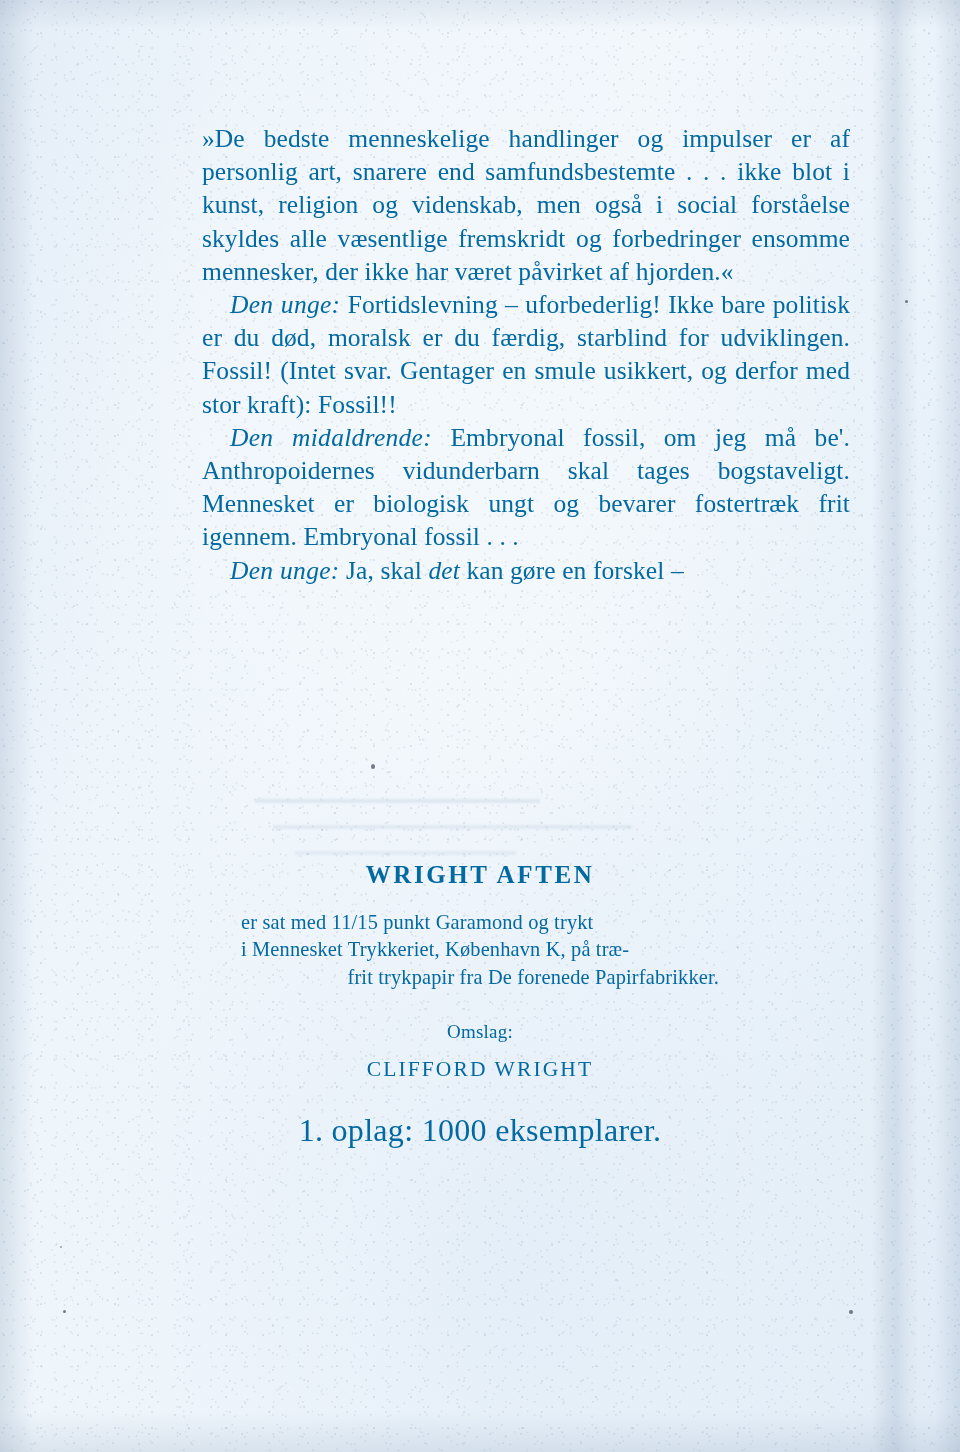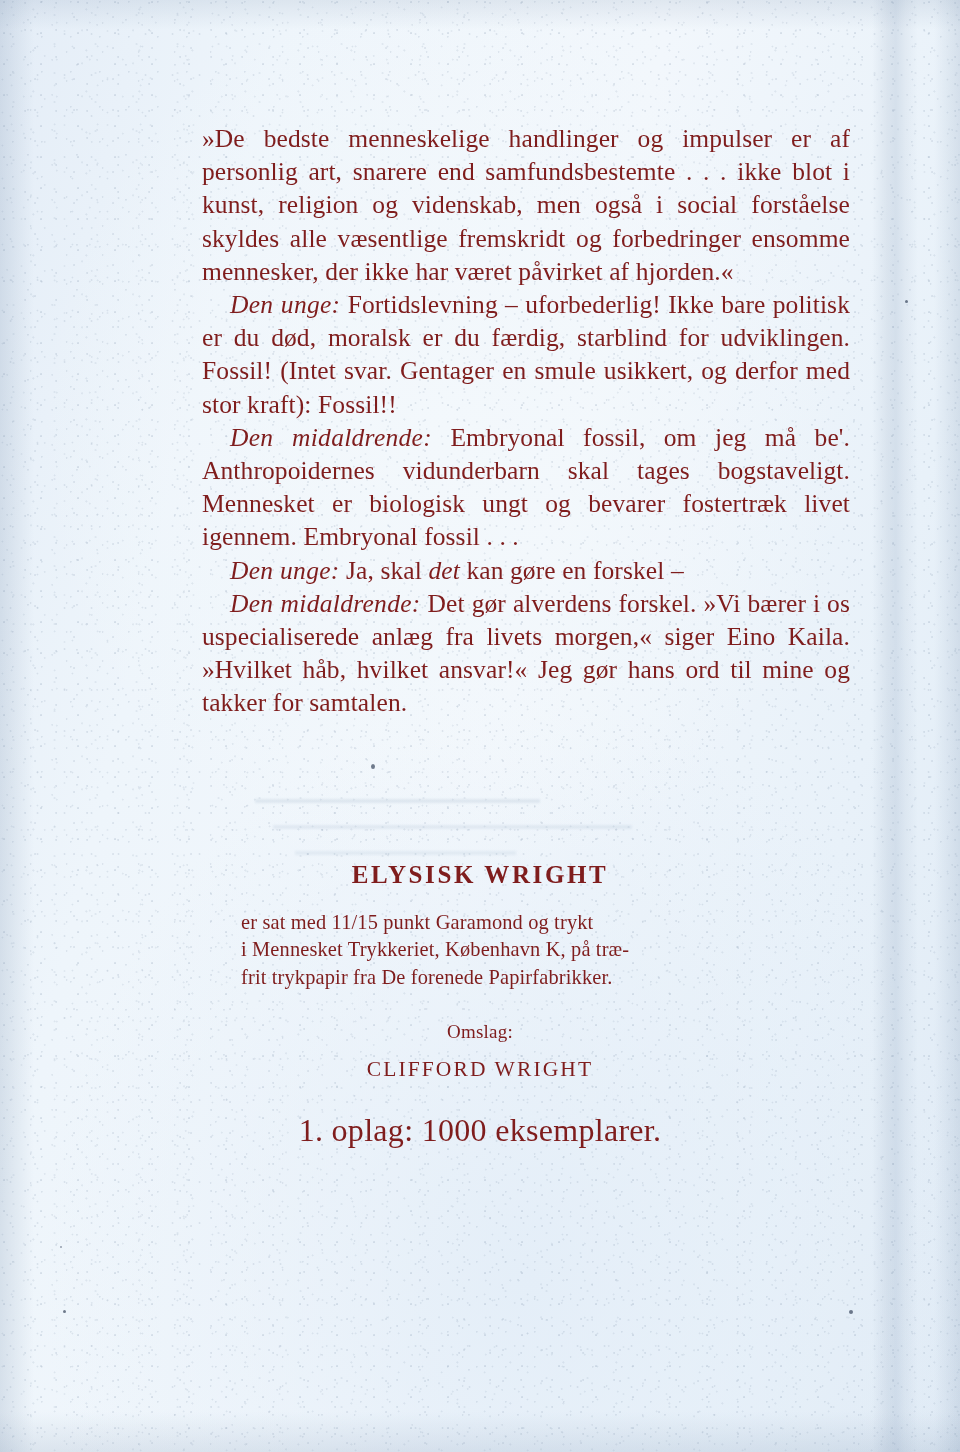--- a/index.html
+++ b/index.html
@@ -10,21 +10,21 @@
   }
 
   
   .page {
     position: relative;
     width: 960px;
     height: 1452px;
     overflow: hidden;
     background: #e9f1f9;
     font-family: "Liberation Serif", "DejaVu Serif", serif;
-    color: #7f1d1d;
+    color: #0369a1;
   }
 
   
   .paper-base {
     position: absolute;
     inset: 0;
     background:
       radial-gradient(ellipse 60% 45% at 46% 30%, #f3f8fc 0%, rgba(243,248,252,0) 70%),
       radial-gradient(ellipse 70% 55% at 55% 88%, #e4eef8 0%, rgba(228,238,248,0) 72%),
       linear-gradient(103deg, #e4edf7 0%, #eef5fb 22%, #f2f7fc 52%, #e8f1f9 80%, #dfeaf5 100%);
@@ -149,21 +149,21 @@
   }
   .colophon-body {
     width: 478px;
     margin: 0 auto;
     font-size: 20.4px;
     line-height: 27.4px;
     text-align: justify;
     text-justify: inter-word;
     letter-spacing: .15px;
   }
-  .colophon-body .lastline { text-align: left; }
+  .colophon-body .lastline { text-align: right; }
   .cover-label {
     margin: 29px 0 5px 0;
     font-size: 19px;
     line-height: 1.25;
     letter-spacing: .2px;
     text-align: center;
   }
   .cover-artist {
     margin: 12px;
     font-size: 21.5px;
@@ -200,30 +200,29 @@
 
   <span class="speck" style="left:371px;top:764px;width:4px;height:5px;"></span>
   <span class="speck" style="left:60px;top:1246px;width:2px;height:2px;opacity:.5"></span>
 
   <div class="textblock ink">
 
     <p class="para flush"><span>»De bedste menneskelige handlinger og impulser er af personlig art, snarere end samfundsbestemte . . . ikke blot i kunst, religion og videnskab, men også i social forståelse skyldes alle væsentlige fremskridt og forbedringer ensomme mennesker, der ikke har været påvirket af hjorden.«</span></p>
 
     <p class="para indented"><span class="speaker">Den unge:</span><span> Fortidslevning – uforbederlig! Ikke bare politisk er du død, moralsk er du færdig, starblind for udviklingen. Fossil! (Intet svar. Gentager en smule usikkert, og derfor med stor kraft): Fossil!!</span></p>
 
-    <p class="para indented"><span class="speaker">Den midaldrende:</span><span> Embryonal fossil, om jeg må be'. Anthropoidernes vidunderbarn skal tages bogstaveligt. Mennesket er biologisk ungt og bevarer fostertræk livet igennem. Embryonal fossil . . .</span></p>
+    <p class="para indented"><span class="speaker">Den midaldrende:</span><span> Embryonal fossil, om jeg må be'. Anthropoidernes vidunderbarn skal tages bogstaveligt. Mennesket er biologisk ungt og bevarer fostertræk frit igennem. Embryonal fossil . . .</span></p>
 
     <p class="para indented"><span class="speaker">Den unge:</span><span> Ja, skal </span><span class="emph">det</span><span> kan gøre en forskel –</span></p>
 
-    <p class="para indented"><span class="speaker">Den midaldrende:</span><span> Det gør alverdens forskel. »Vi bærer i os uspecialiserede anlæg fra livets morgen,« siger Eino Kaila. »Hvilket håb, hvilket ansvar!« Jeg gør hans ord til mine og takker for samtalen.</span></p>
   </div>
 
   <div class="colophon ink">
 
-    <h1 class="colophon-title">ELYSISK WRIGHT</h1>
+    <h1 class="colophon-title">WRIGHT AFTEN</h1>
 
     <div class="colophon-body">
       <div>er sat med 11/15 punkt Garamond og trykt</div>
       <div>i Mennesket Trykkeriet, København K, på træ-</div>
       <div class="lastline">frit trykpapir fra De forenede Papirfabrikker.</div>
     </div>
 
     <p class="cover-label">Omslag:</p>
     <p class="cover-artist">CLIFFORD WRIGHT</p>
     <p class="edition">1. oplag: 1000 eksemplarer.</p>

